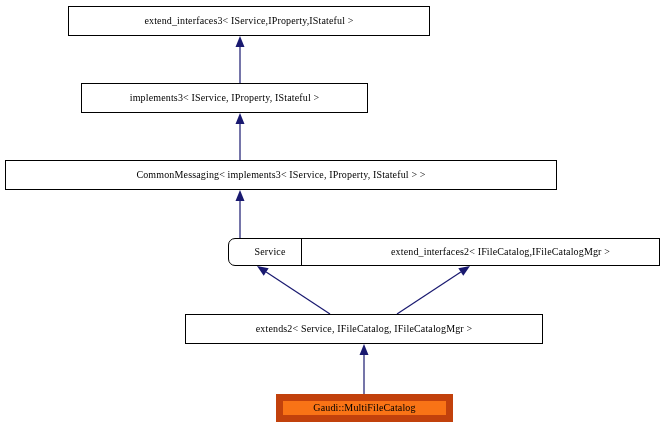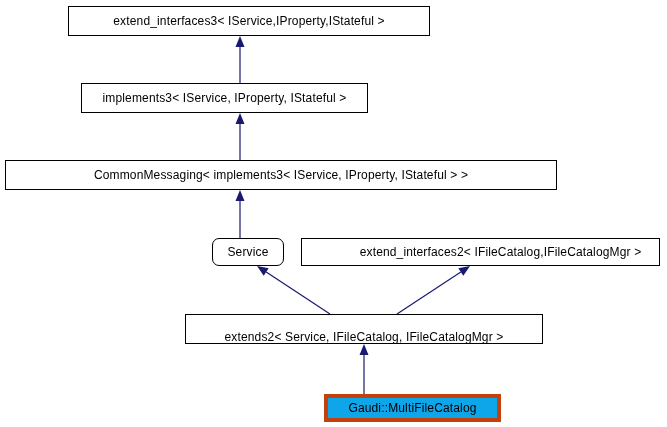--- a/index.html
+++ b/index.html
@@ -27,29 +27,29 @@
     position: absolute;
     box-sizing: border-box;
     border: 1px solid #000000;
     background: #ffffff;
     display: flex;
     align-items: center;
     justify-content: center;
     white-space: nowrap;
   }
   .node .node-label {
-    font-size: 12px;
+    font-size: 10px;
     line-height: 1;
     color: #000000;
     letter-spacing: 0.15px;
+    font-family: Liberation Serif, serif;
   }
   .node.highlight {
-    background: #0ea5e9;
-    border: 4px solid #c2410c;
-    margin-left: 48px;
+    background: #f97316;
+    border: 7px solid #c2410c;
   }
 </style>
 </head>
 <body>
 
 <div id="diagram">
   <svg id="edge-layer" width="667" height="427" viewBox="0 0 667 427">
       <g>
         <line x1="240" y1="83" x2="240" y2="47" stroke="#191970" stroke-width="1.2"></line>
         <polygon points="240,36 244.5,47 235.5,47" fill="#191970"></polygon>
@@ -78,26 +78,26 @@
   <div id="node-layer">
       <div class="node" style="left: 68px; top: 6px; width: 362px; height: 30px;">
         <span class="node-label">extend_interfaces3&lt; IService,IProperty,IStateful &gt;</span>
       </div>
       <div class="node" style="left: 81px; top: 83px; width: 287px; height: 30px;">
         <span class="node-label">implements3&lt; IService, IProperty, IStateful &gt;</span>
       </div>
       <div class="node" style="left: 5px; top: 160px; width: 552px; height: 30px;">
         <span class="node-label">CommonMessaging&lt; implements3&lt; IService, IProperty, IStateful &gt; &gt;</span>
       </div>
-      <div class="node" style="left: 212px; top: 238px; width: 72px; height: 28px; border-radius: 7px;">
+      <div class="node" style="left: 228px; top: 238px; width: 84px; height: 28px; border-radius: 7px;">
         <span class="node-label">Service</span>
       </div>
       <div class="node" style="left: 301px; top: 238px; width: 359px; height: 28px; padding-left: 40px;">
         <span class="node-label">extend_interfaces2&lt; IFileCatalog,IFileCatalogMgr &gt;</span>
       </div>
-      <div class="node" style="left: 185px; top: 314px; width: 358px; height: 30px; align-items: flex-end;">
+      <div class="node" style="left: 185px; top: 314px; width: 358px; height: 30px;">
         <span class="node-label">extends2&lt; Service, IFileCatalog, IFileCatalogMgr &gt;</span>
       </div>
       <div class="node highlight" style="left: 276px; top: 394px; width: 177px; height: 28px;">
         <span class="node-label">Gaudi::MultiFileCatalog</span>
       </div>
     </div>
 </div>
 
 </body></html>

